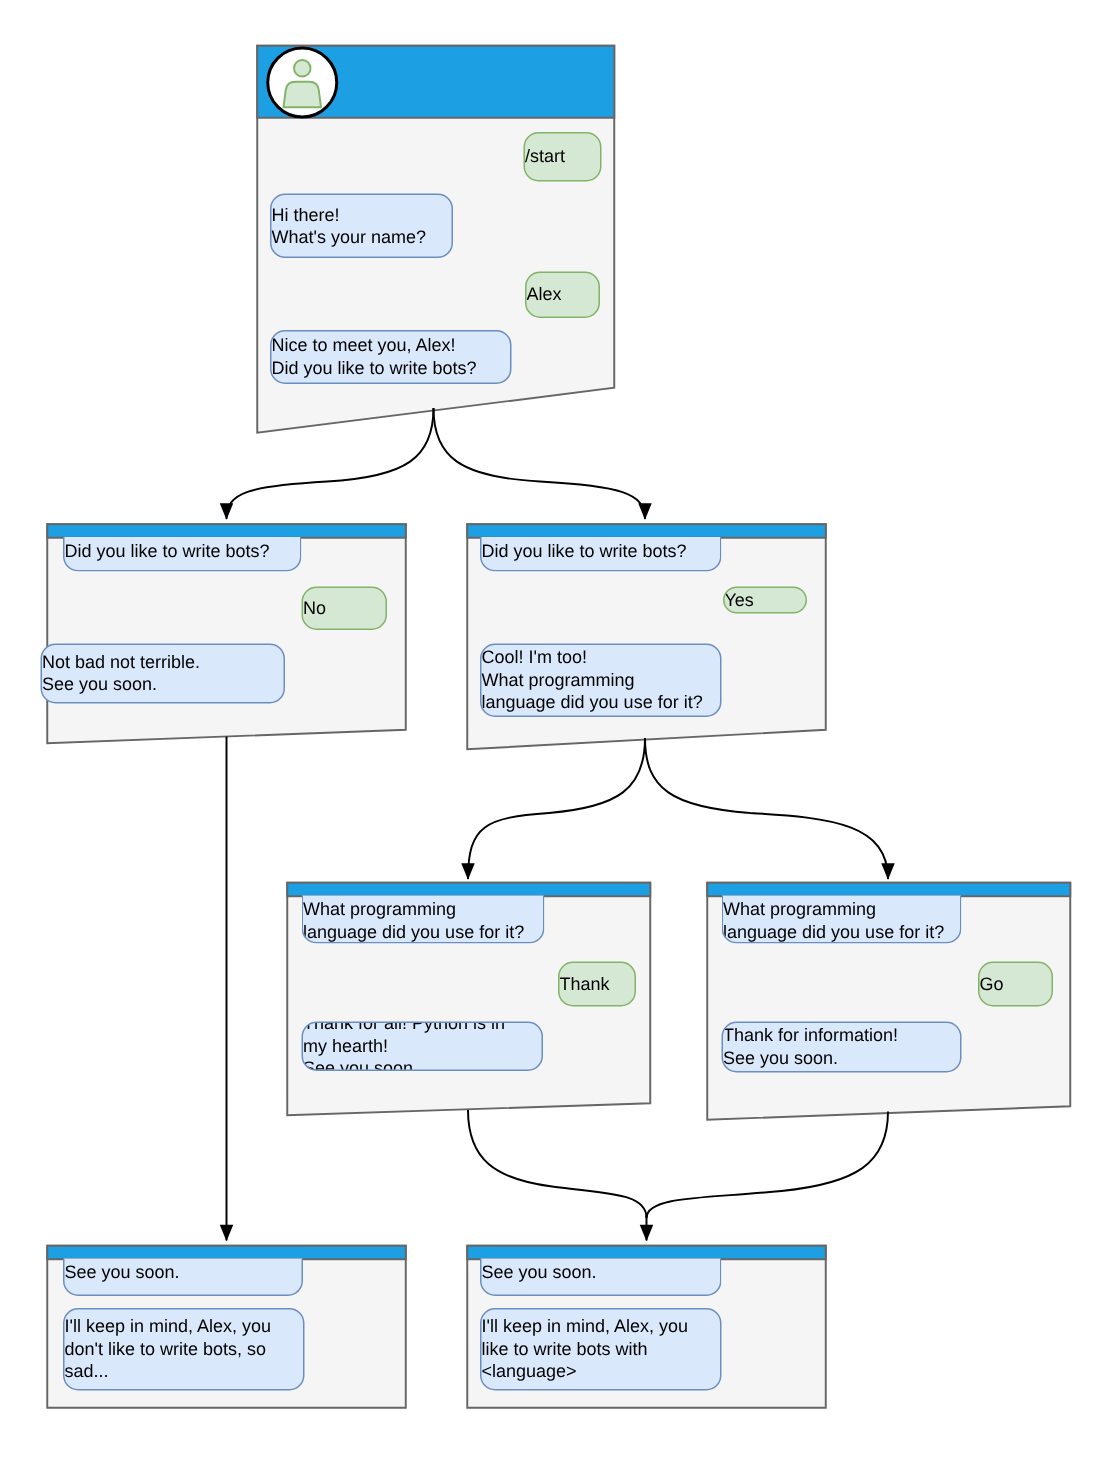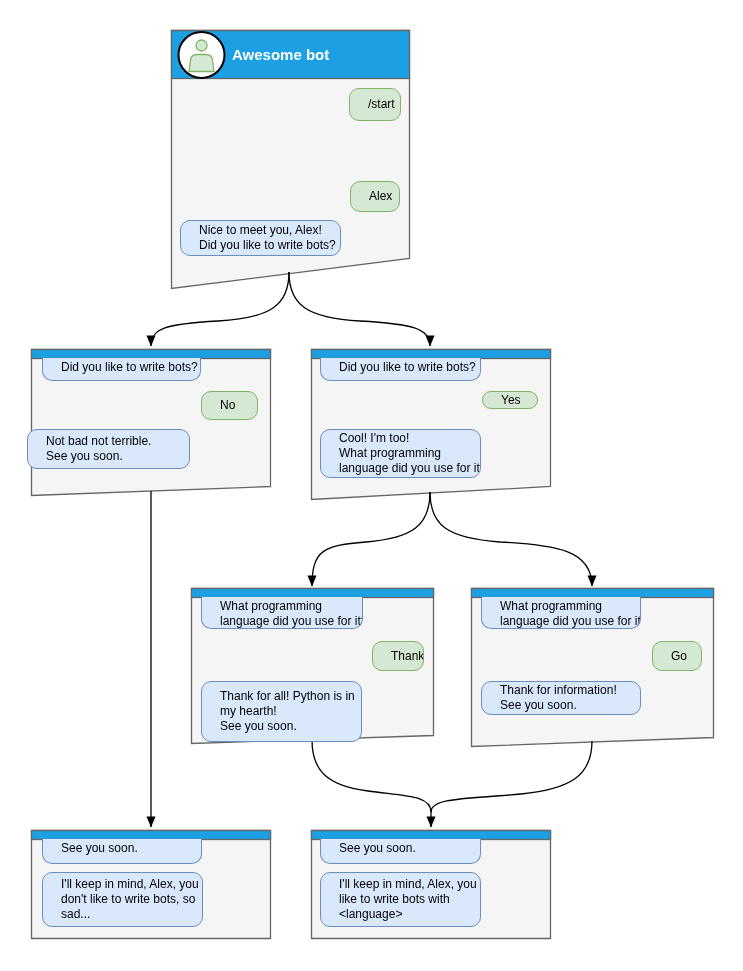--- a/index.html
+++ b/index.html
@@ -3,21 +3,21 @@
 <meta charset="utf-8">
 <style>
   html,body{margin:0;padding:0;background:#ffffff;}
   #canvas{position:relative;width:743px;height:971px;background:#ffffff;
           font-family:"Liberation Sans",sans-serif;overflow:hidden;}
   #diagram-svg{position:absolute;left:0;top:0;}
   .window-title{position:absolute;left:232px;top:30px;height:48px;width:170px;
           display:flex;align-items:center;color:#ffffff;font-size:15px;font-weight:bold;}
   .bubble{position:absolute;box-sizing:border-box;display:flex;align-items:center;
           font-size:12px;line-height:15px;color:#000;white-space:pre;overflow:hidden;
-          border:1px solid #000;border-radius:10px;padding:4px 18px;}
+          border:1px solid #000;border-radius:10px;padding:4px 0;}
   .bot{background:#dae8fc;border-color:#6c8ebf;}
   .user{background:#d5e8d4;border-color:#82b366;}
   .clipped{border-top:none;border-radius:0 0 10px 10px;align-items:flex-start;padding-top:2px;}
 </style>
 </head>
 <body>
 
 <div id="canvas">
 
   <svg id="diagram-svg" width="743" height="971" viewBox="0 0 743 971">
@@ -52,42 +52,43 @@
     <path d="M289,272 C289,305 271,318 218,321 C166,324 151,328 151,346" fill="none" stroke="#000" stroke-width="1.3" marker-end="url(#arrowhead)"></path>
     <path d="M289,272 C289,305 307,318 360,321 C412,324 430,328 430,346" fill="none" stroke="#000" stroke-width="1.3" marker-end="url(#arrowhead)"></path>
     <path d="M430,492 C430,526 412,538 366,542 C324,545 312,550 312,586" fill="none" stroke="#000" stroke-width="1.3" marker-end="url(#arrowhead)"></path>
     <path d="M430,492 C430,526 448,538 500,542 C556,545 592,550 592,586" fill="none" stroke="#000" stroke-width="1.3" marker-end="url(#arrowhead)"></path>
     <path d="M151,491 L151,827" fill="none" stroke="#000" stroke-width="1.3" marker-end="url(#arrowhead)"></path>
     <path d="M312,740 C312,773 330,786 368,791 C404,796 431,795 431,812" fill="none" stroke="#000" stroke-width="1.3"></path>
     <path d="M592,741 C592,776 570,789 521,794 C472,799 431,797 431,812" fill="none" stroke="#000" stroke-width="1.3"></path>
     <path d="M431,810 L431,827" fill="none" stroke="#000" stroke-width="1.3" marker-end="url(#arrowhead)"></path>
   </svg>
 
-  <div class="window-title">Awesome bot</div>
 
   <div class="bubble user" style="left:349px;top:88px;width:52px;height:33px">/start</div>
+  <div class="bubble bot" style="left:180px;top:129px;width:122px;height:43px">Hi there!
+What's your name?</div>
   <div class="bubble user" style="left:350px;top:181px;width:50px;height:31px">Alex</div>
   <div class="bubble bot" style="left:180px;top:220px;width:161px;height:36px">Nice to meet you, Alex!
 Did you like to write bots?</div>
 
   <div class="bubble bot clipped" style="left:42px;top:358px;width:159px;height:23px">Did you like to write bots?</div>
   <div class="bubble user" style="left:201px;top:391px;width:57px;height:29px">No</div>
   <div class="bubble bot" style="left:27px;top:429px;width:163px;height:40px">Not bad not terrible.
 See you soon.</div>
 
   <div class="bubble bot clipped" style="left:320px;top:358px;width:161px;height:23px">Did you like to write bots?</div>
   <div class="bubble user" style="left:482px;top:391px;width:56px;height:18px">Yes</div>
   <div class="bubble bot" style="left:320px;top:429px;width:161px;height:49px">Cool! I'm too!
 What programming
 language did you use for it?</div>
 
   <div class="bubble bot clipped" style="left:201px;top:597px;width:162px;height:32px">What programming
 language did you use for it?</div>
   <div class="bubble user" style="left:372px;top:641px;width:52px;height:30px">Thank</div>
-  <div class="bubble bot" style="left:201px;top:681px;width:161px;height:61px">Thank for all! Python is in
+  <div class="bubble bot" style="left:201px;top:681px;width:161px;height:33px">Thank for all! Python is in
 my hearth!
 See you soon.</div>
 
   <div class="bubble bot clipped" style="left:481px;top:597px;width:160px;height:32px">What programming
 language did you use for it?</div>
   <div class="bubble user" style="left:652px;top:641px;width:50px;height:30px">Go</div>
   <div class="bubble bot" style="left:481px;top:681px;width:160px;height:34px">Thank for information!
 See you soon.</div>
 
   <div class="bubble bot clipped" style="left:42px;top:839px;width:160px;height:25px">See you soon.</div>

